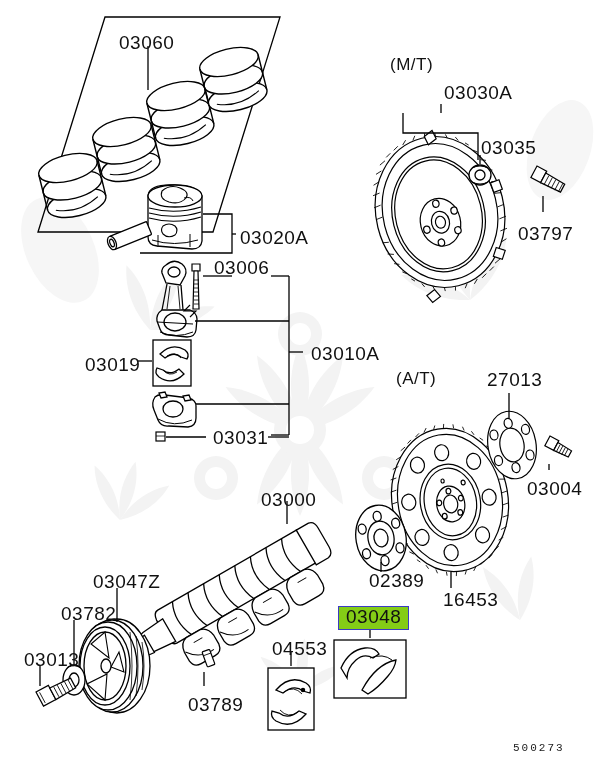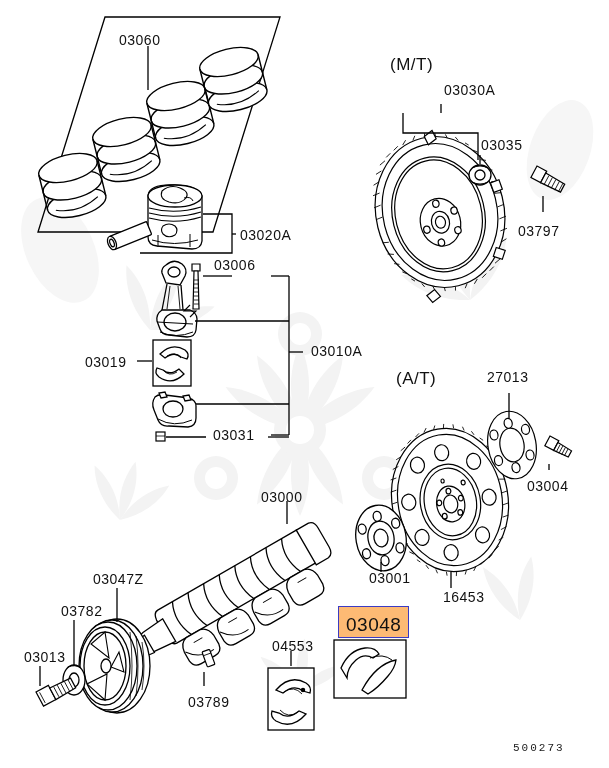--- a/index.html
+++ b/index.html
@@ -20,39 +20,39 @@
   #diagram {
     position: absolute;
     left: 0;
     top: 0;
     width: 609px;
     height: 768px;
   }
   .lbl {
     position: absolute;
     font-family: "Liberation Sans", sans-serif;
-    font-size: 14px;
+    font-size: 19px;
     letter-spacing: 0.5px;
     color: #111111;
     white-space: nowrap;
     line-height: 1;
   }
   .lbl.small {
     font-size: 17px;
   }
   .hl {
     position: absolute;
     font-family: "Liberation Sans", sans-serif;
     font-size: 19px;
     letter-spacing: 0.5px;
     color: #111111;
     white-space: nowrap;
-    background: #fdba74;
+    background: #84cc16;
     border: 1px solid #3b3bc4;
-    padding: 8px 7px 3px 7px;
+    padding: 0 7px 3px 7px;
     line-height: 1;
   }
   .drawno {
     position: absolute;
     font-family: "Liberation Mono", monospace;
     font-size: 11px;
     letter-spacing: 2px;
     color: #1a1a1a;
     white-space: nowrap;
   }
@@ -509,21 +509,21 @@
   <div class="lbl" style="left:481px; top:138px;">03035</div>
   <div class="lbl" style="left:518px; top:224px;">03797</div>
   <div class="lbl" style="left:240px; top:228px;">03020A</div>
   <div class="lbl" style="left:214px; top:258px;">03006</div>
   <div class="lbl" style="left:311px; top:344px;">03010A</div>
   <div class="lbl" style="left:85px;  top:355px;">03019</div>
   <div class="lbl" style="left:213px; top:428px;">03031</div>
   <div class="lbl" style="left:487px; top:370px;">27013</div>
   <div class="lbl" style="left:527px; top:479px;">03004</div>
   <div class="lbl" style="left:261px; top:490px;text-align:right;">03000</div>
-  <div class="lbl" style="left:369px; top:571px;">03001</div>
+  <div class="lbl" style="left:369px; top:571px;">02389</div>
   <div class="lbl" style="left:443px; top:590px;">16453</div>
   <div class="lbl" style="left:93px;  top:572px;">03047Z</div>
   <div class="lbl" style="left:61px;  top:604px;">03782</div>
   <div class="lbl" style="left:24px;  top:650px;">03013</div>
   <div class="lbl" style="left:272px; top:639px;">04553</div>
   <div class="lbl" style="left:188px; top:695px;">03789</div>
 
   <div class="hl" style="left:338px; top:606px;">03048</div>
 
   <div class="lbl small" style="left:390px; top:56px;">(M/T)</div>

